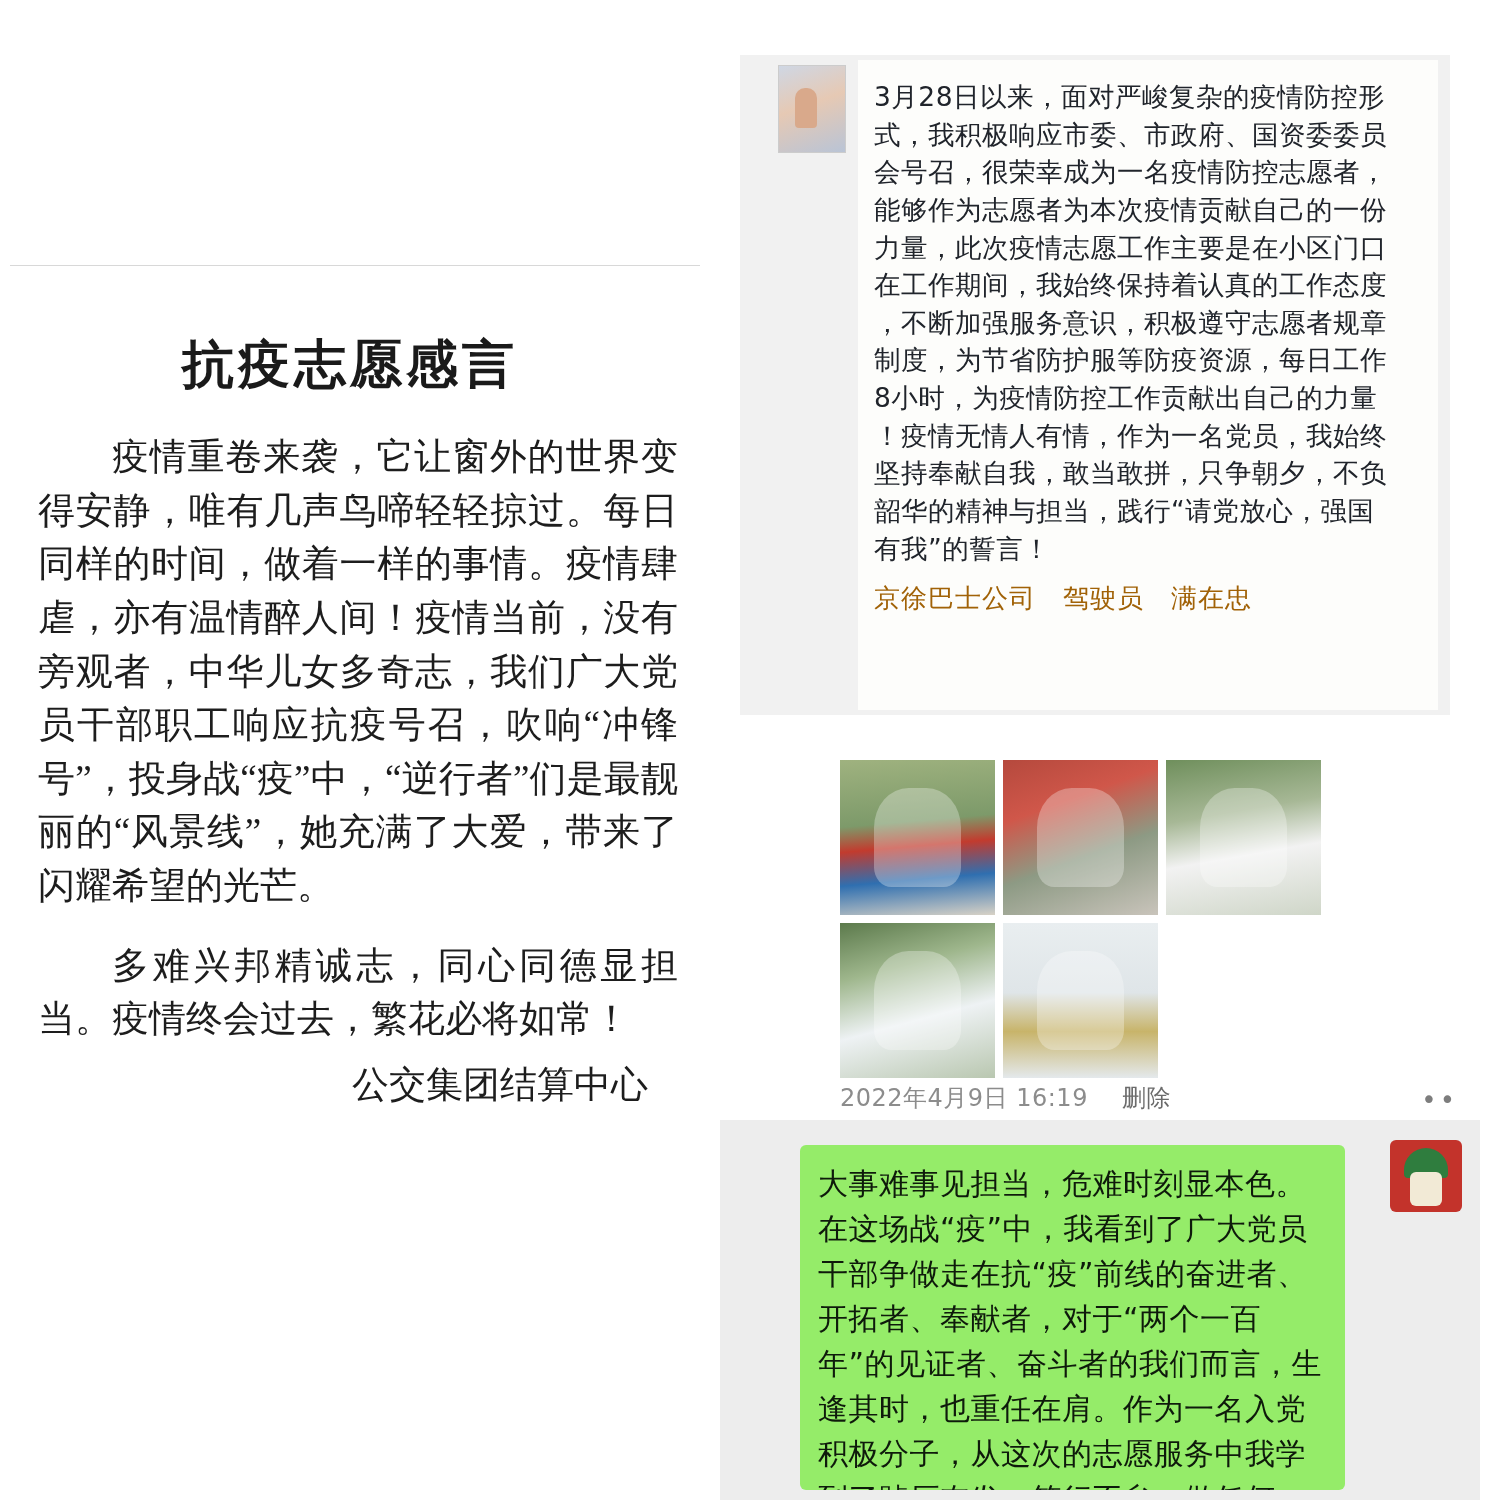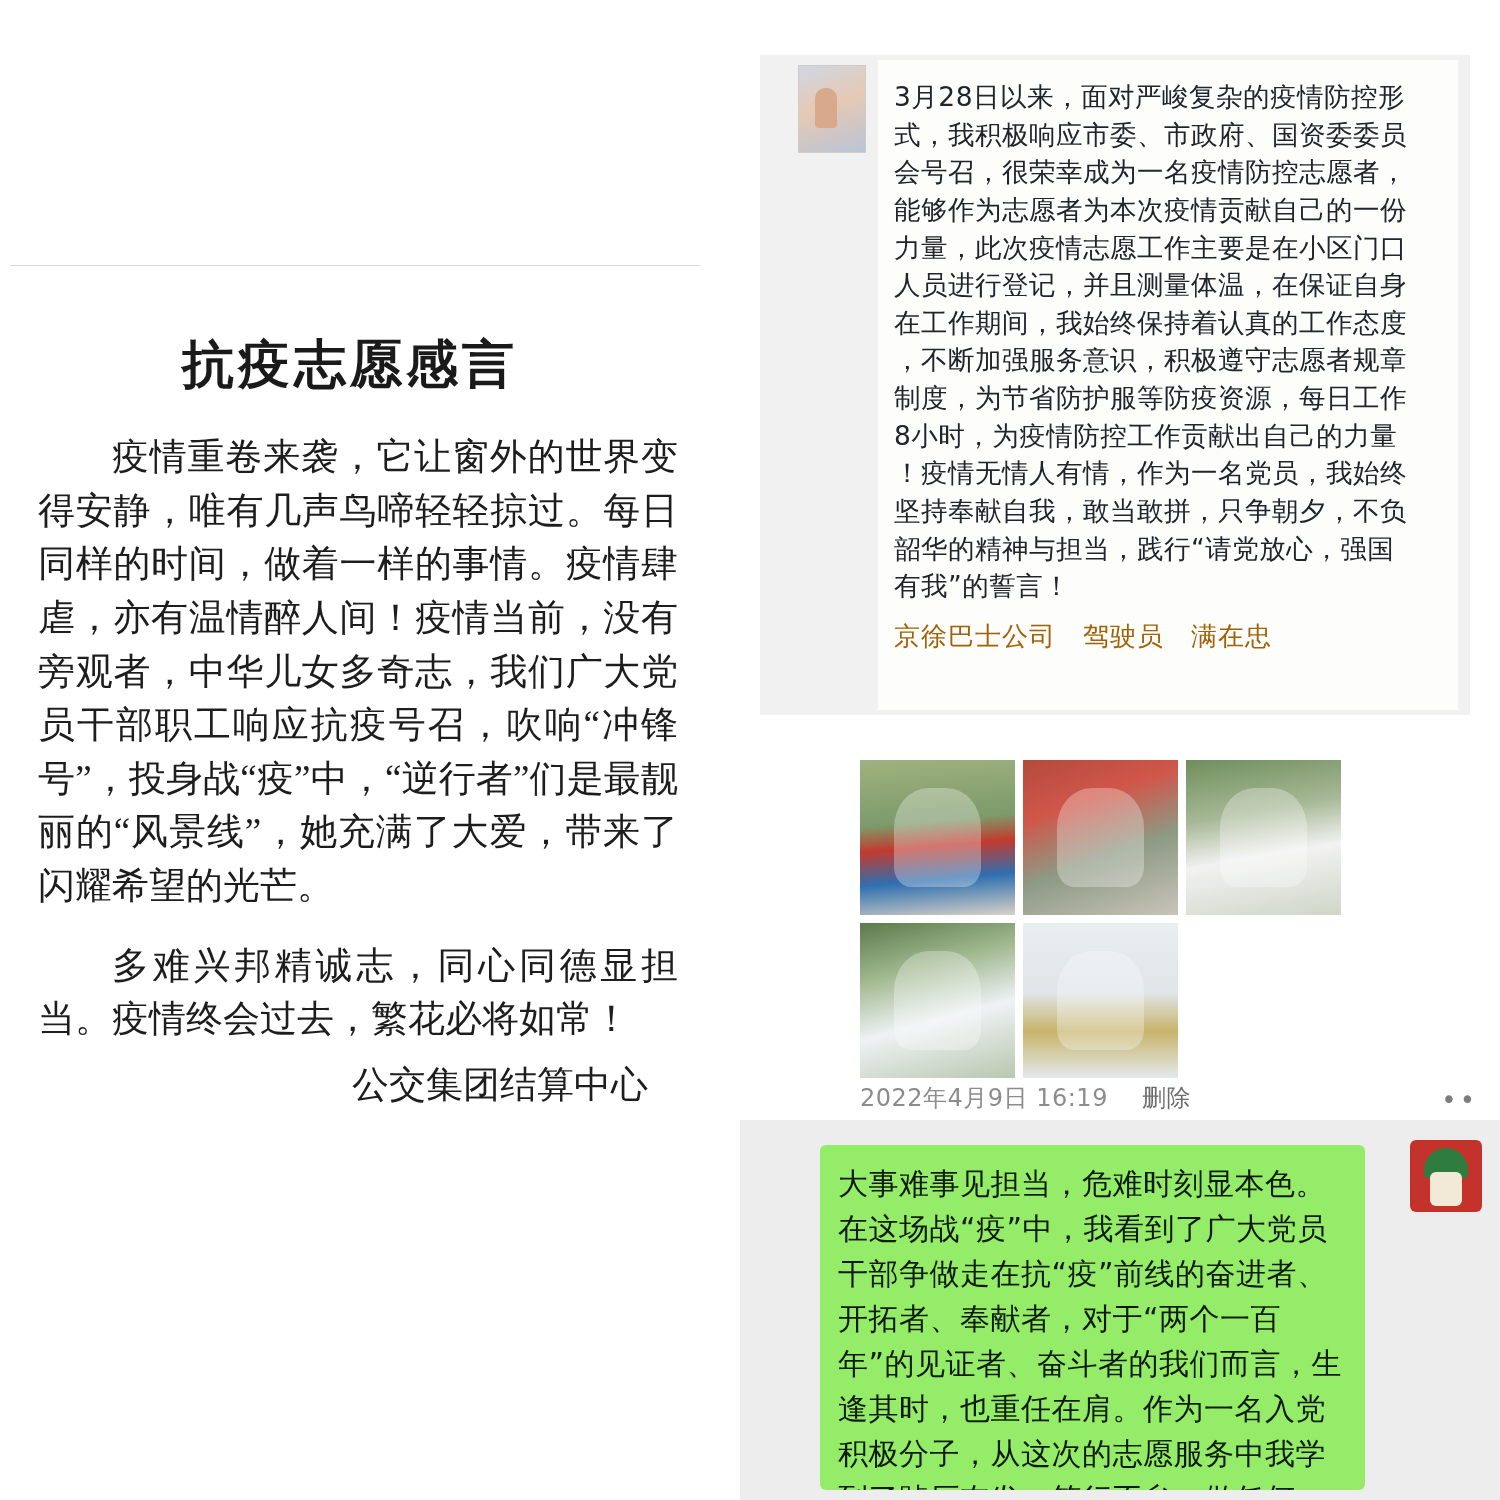--- a/index.html
+++ b/index.html
@@ -69,21 +69,21 @@
     font-size: 37px;
     color: #1d1d1d;
     line-height: 1.9;
   }
   #sig-org { padding-right: 30px; }
   #sig-name { padding-right: 90px; letter-spacing: 6px; }
 
   
   #chat-pane {
     position: absolute;
-    left: 740px;
+    left: 720px;
     top: 0;
     width: 760px;
     height: 1500px;
     background: #ffffff;
     font-family: "DejaVu Sans", sans-serif;
   }
 
   
   #note-card {
     position: absolute;
@@ -275,21 +275,20 @@
 <div id="chat-pane">
 
   <div id="note-card">
     <div id="note-thumb"></div>
     <div id="note-sheet">
       <div class="note-line">3月28日以来，面对严峻复杂的疫情防控形</div>
       <div class="note-line">式，我积极响应市委、市政府、国资委委员</div>
       <div class="note-line">会号召，很荣幸成为一名疫情防控志愿者，</div>
       <div class="note-line">能够作为志愿者为本次疫情贡献自己的一份</div>
       <div class="note-line">力量，此次疫情志愿工作主要是在小区门口</div>
-      <div class="note-line">人员进行登记，并且测量体温，在保证自身</div>
       <div class="note-line">在工作期间，我始终保持着认真的工作态度</div>
       <div class="note-line">，不断加强服务意识，积极遵守志愿者规章</div>
       <div class="note-line">制度，为节省防护服等防疫资源，每日工作</div>
       <div class="note-line">8小时，为疫情防控工作贡献出自己的力量</div>
       <div class="note-line">！疫情无情人有情，作为一名党员，我始终</div>
       <div class="note-line">坚持奉献自我，敢当敢拼，只争朝夕，不负</div>
       <div class="note-line">韶华的精神与担当，践行“请党放心，强国</div>
       <div class="note-line">有我”的誓言！</div>
       <div id="note-sign">京徐巴士公司　驾驶员　满在忠</div>
     </div>

